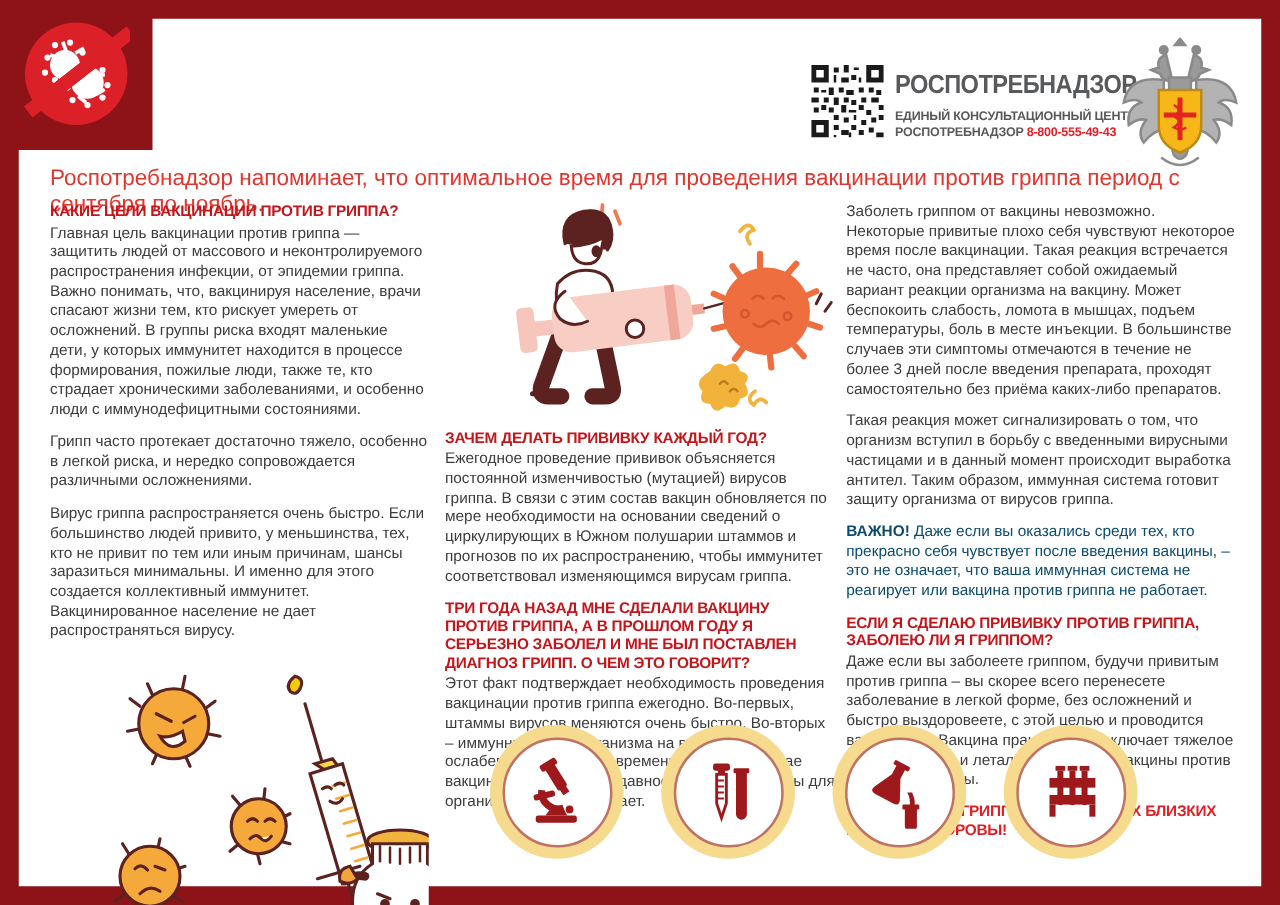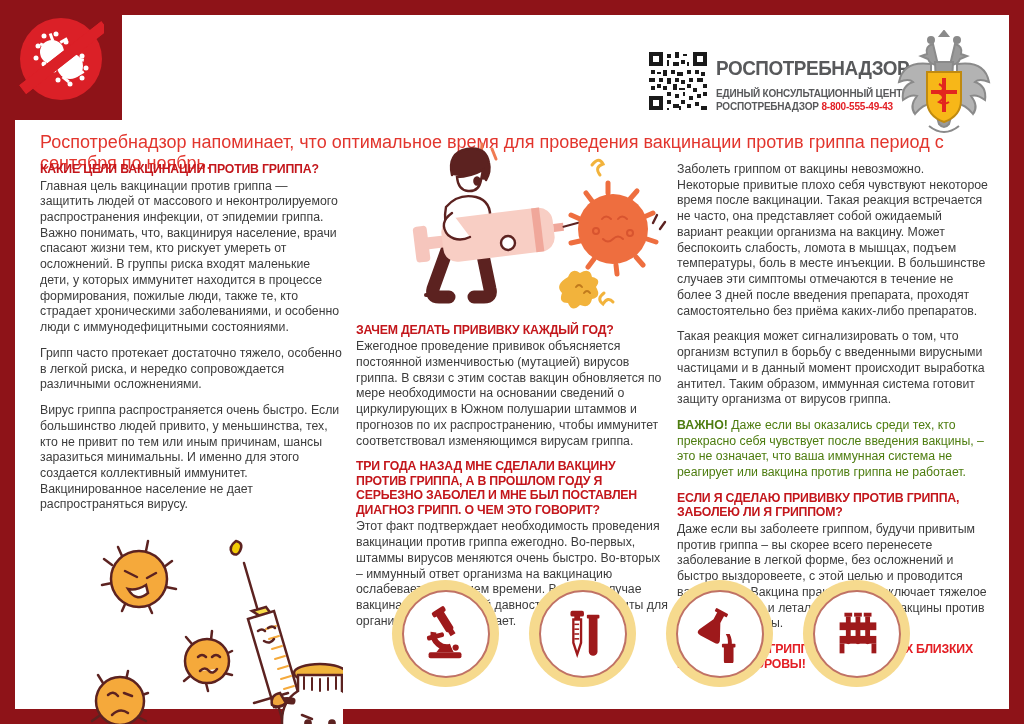--- a/index.html
+++ b/index.html
@@ -26,25 +26,25 @@
               letter-spacing:-0.2px; white-space:nowrap; }
   .org-phone { color:#E31E24;text-align:center; }
   .emblem { position:absolute; left:893px; top:30px; width:102px; height:112px; }
 
   .intro-line { position:absolute; left:25px; top:117px; width:950px;
                 font-size:18px; color:#E2352D; }
 
   
   .col { position:absolute; font-size:12.3px; color:#3C3C3C; line-height:1.28; }
   .col1 { left:25px;  top:147px; width:303px; }
-  .col2 { left:341px; top:120px; width:313px; }
+  .col2 { left:341px; top:140px; width:313px; }
   .col3 { left:662px; top:147px; width:312px; }
   .q-head { font-weight:bold; color:#C3161B; line-height:1.18; margin-bottom:2px; letter-spacing:-0.2px; }
   .para { margin-bottom:10px; }
-  .red-para { color:#4d7c0f; }
+  .red-para { color:#0c4a6e; }
   .closing { font-weight:bold; color:#E31E24; line-height:1.25; letter-spacing:-0.2px; margin-top:4px; }
 
   .illus-center { width:313px; height:183px; }
   .illus-left { width:303px; height:268px; margin-top:10px; }
 
   
   .circles { position:absolute; left:377px; top:565px; width:518px; display:flex; justify-content:space-between; }
   .circle-outer { width:107px; height:107px; border-radius:50%; background:#F6DA8E;
                   display:flex; align-items:center; justify-content:center; }
   .circle-inner { width:88px; height:88px; border-radius:50%; background:#ffffff; border:2px solid #C07265;

